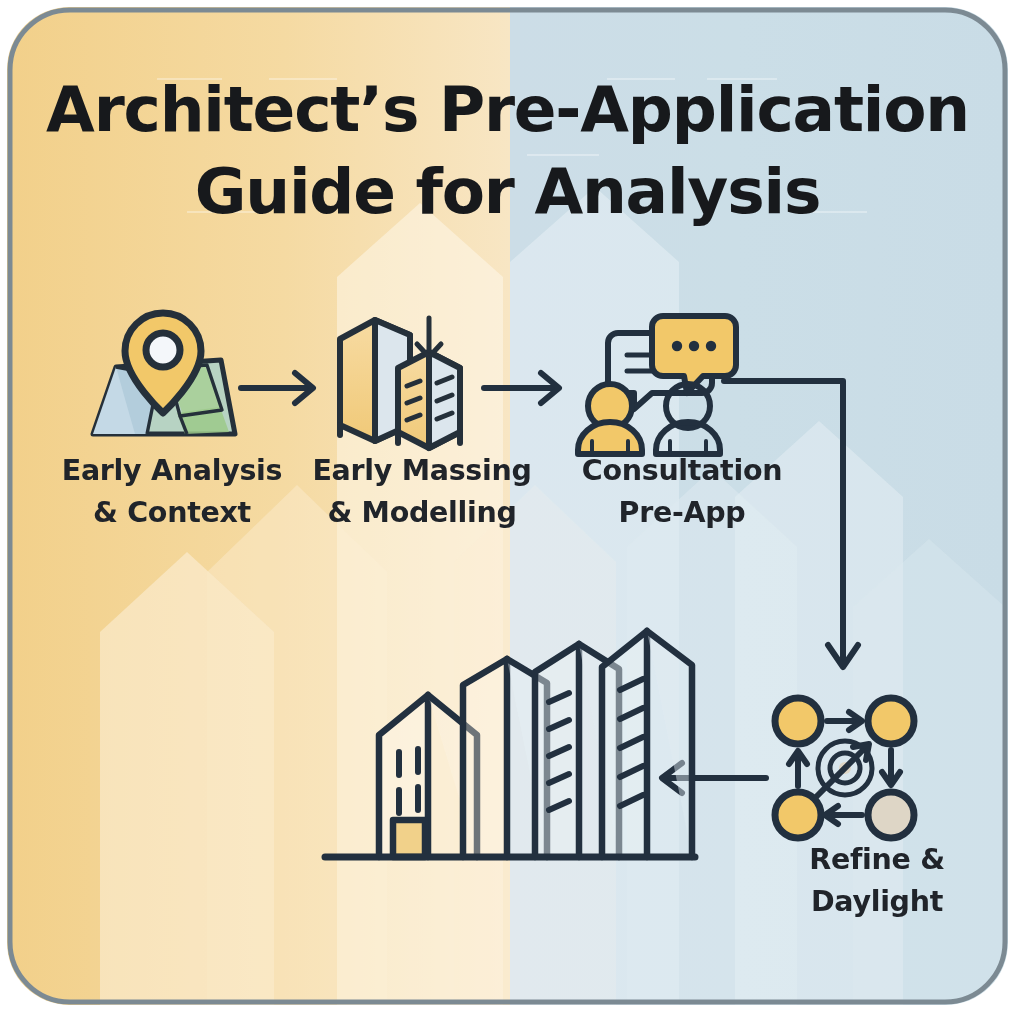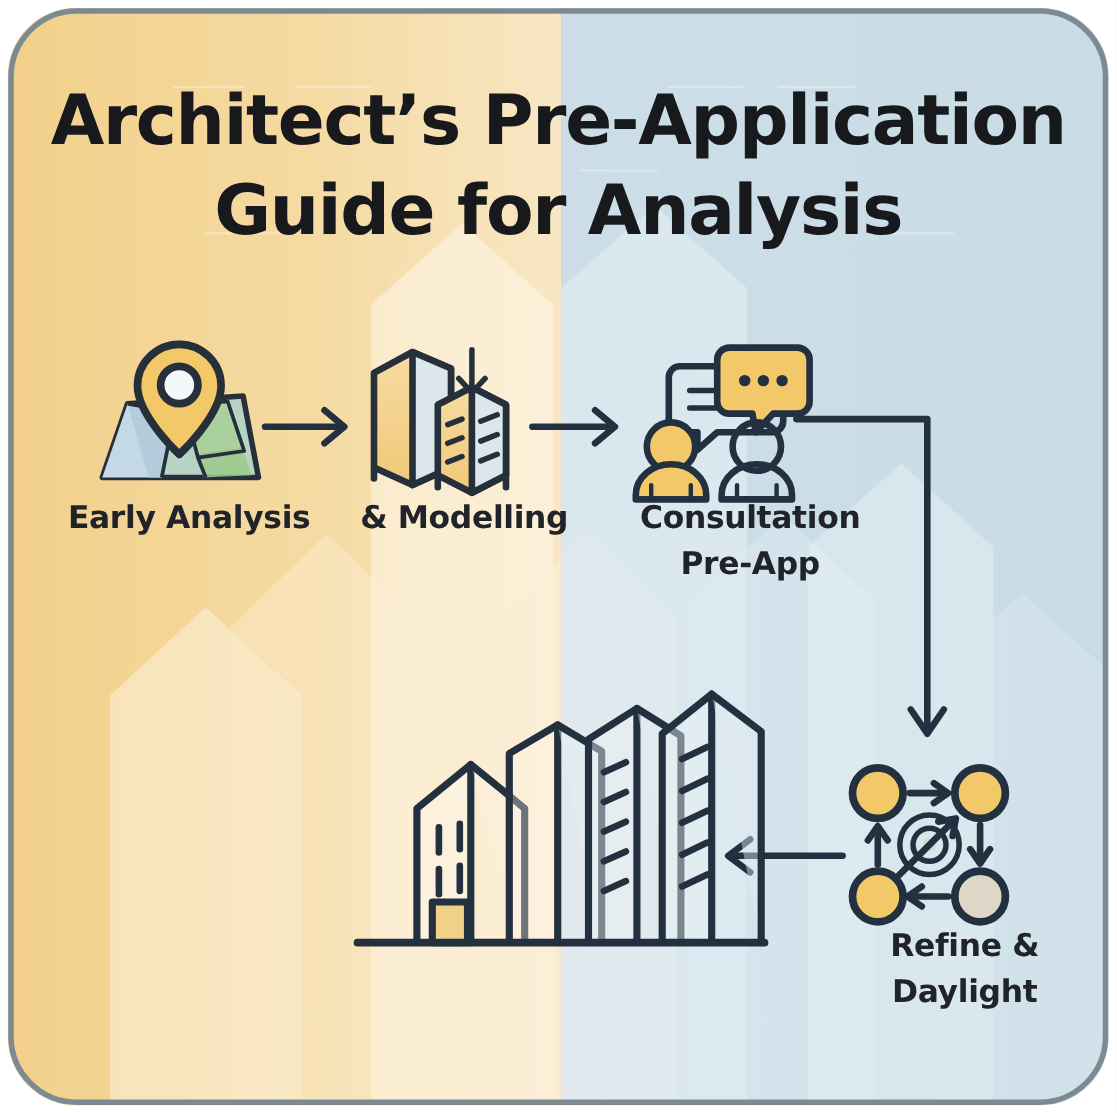--- a/index.html
+++ b/index.html
@@ -286,23 +286,25 @@
       <rect x="3" y="3" width="995" height="992" rx="60" ry="60" fill="none" stroke="#7c8a93" stroke-width="5"></rect>
     </svg>
 
     <div class="title-block">
       <span class="title-line">Architect’s Pre-Application</span>
       <span class="title-line">Guide for Analysis</span>
     </div>
 
     <div class="step-label" id="label-site">
       <span>Early Analysis</span>
+      <span>&amp; Context</span>
     </div>
 
     <div class="step-label" id="label-massing">
+      <span>Early Massing</span>
       <span>&amp; Modelling</span>
     </div>
 
     <div class="step-label" id="label-preapp">
       <span>Consultation</span>
       <span>Pre-App</span>
     </div>
 
     <div class="step-label" id="label-refine">
       <span>Refine &amp;</span>

